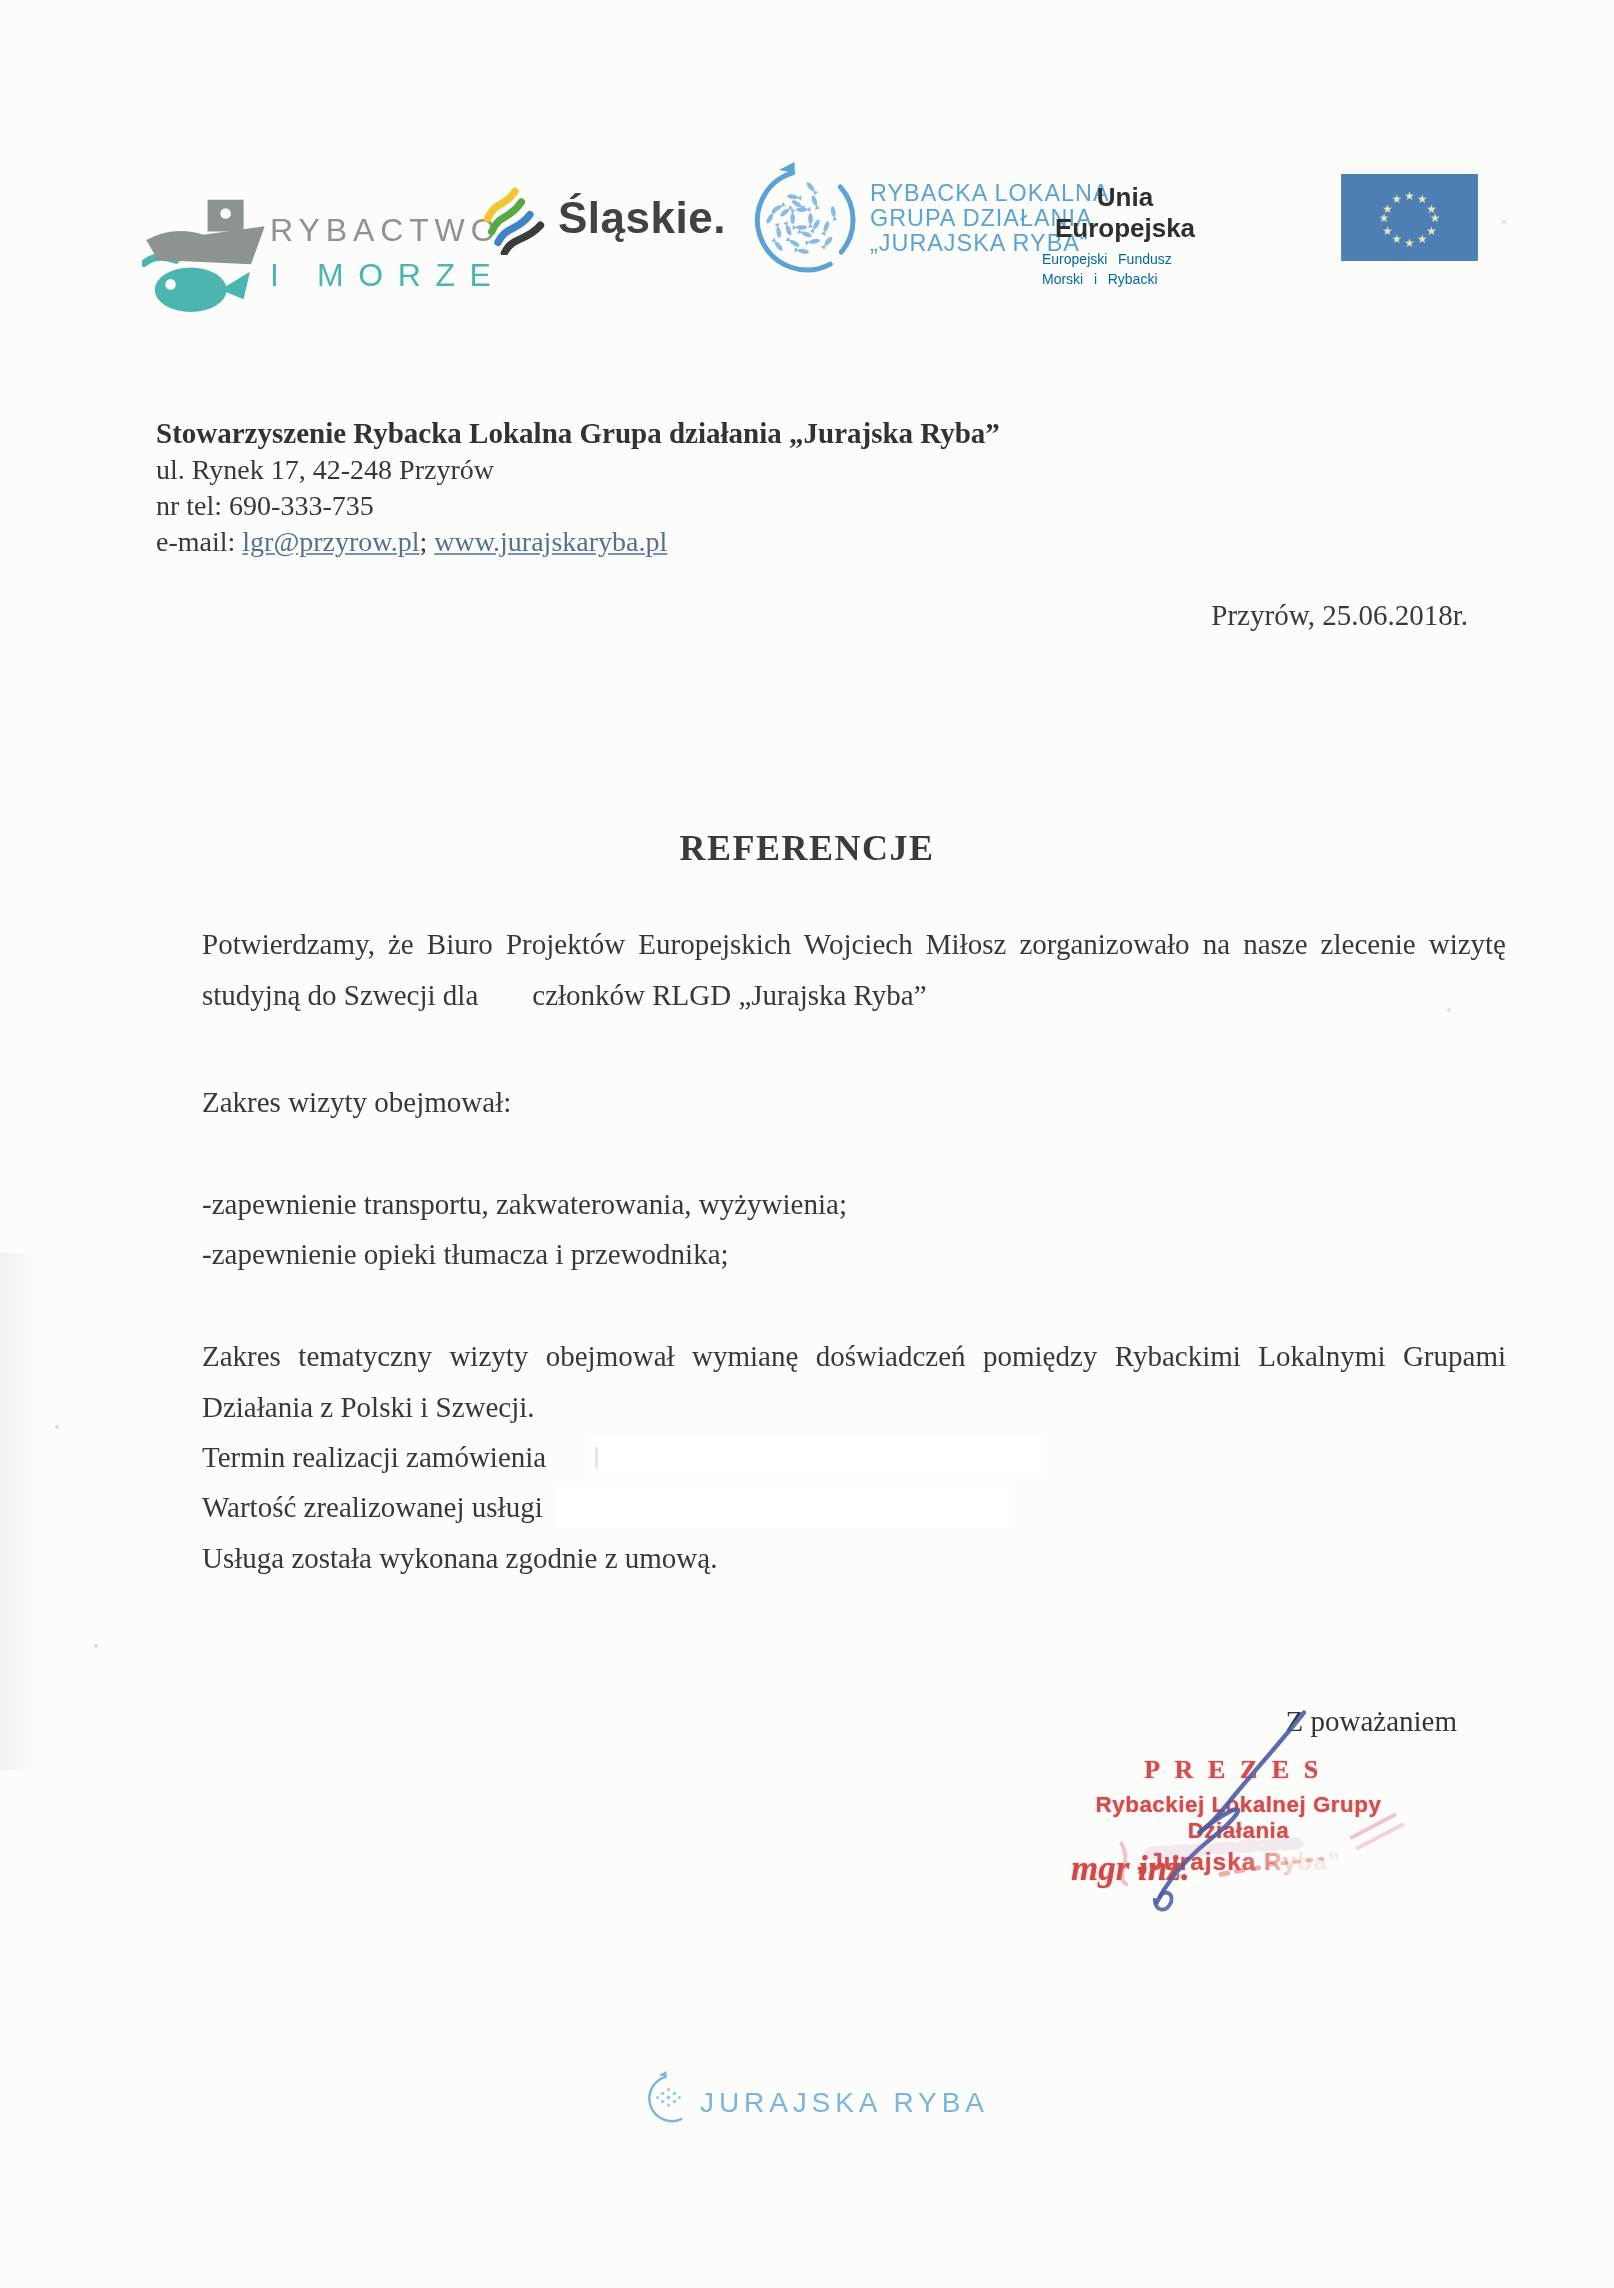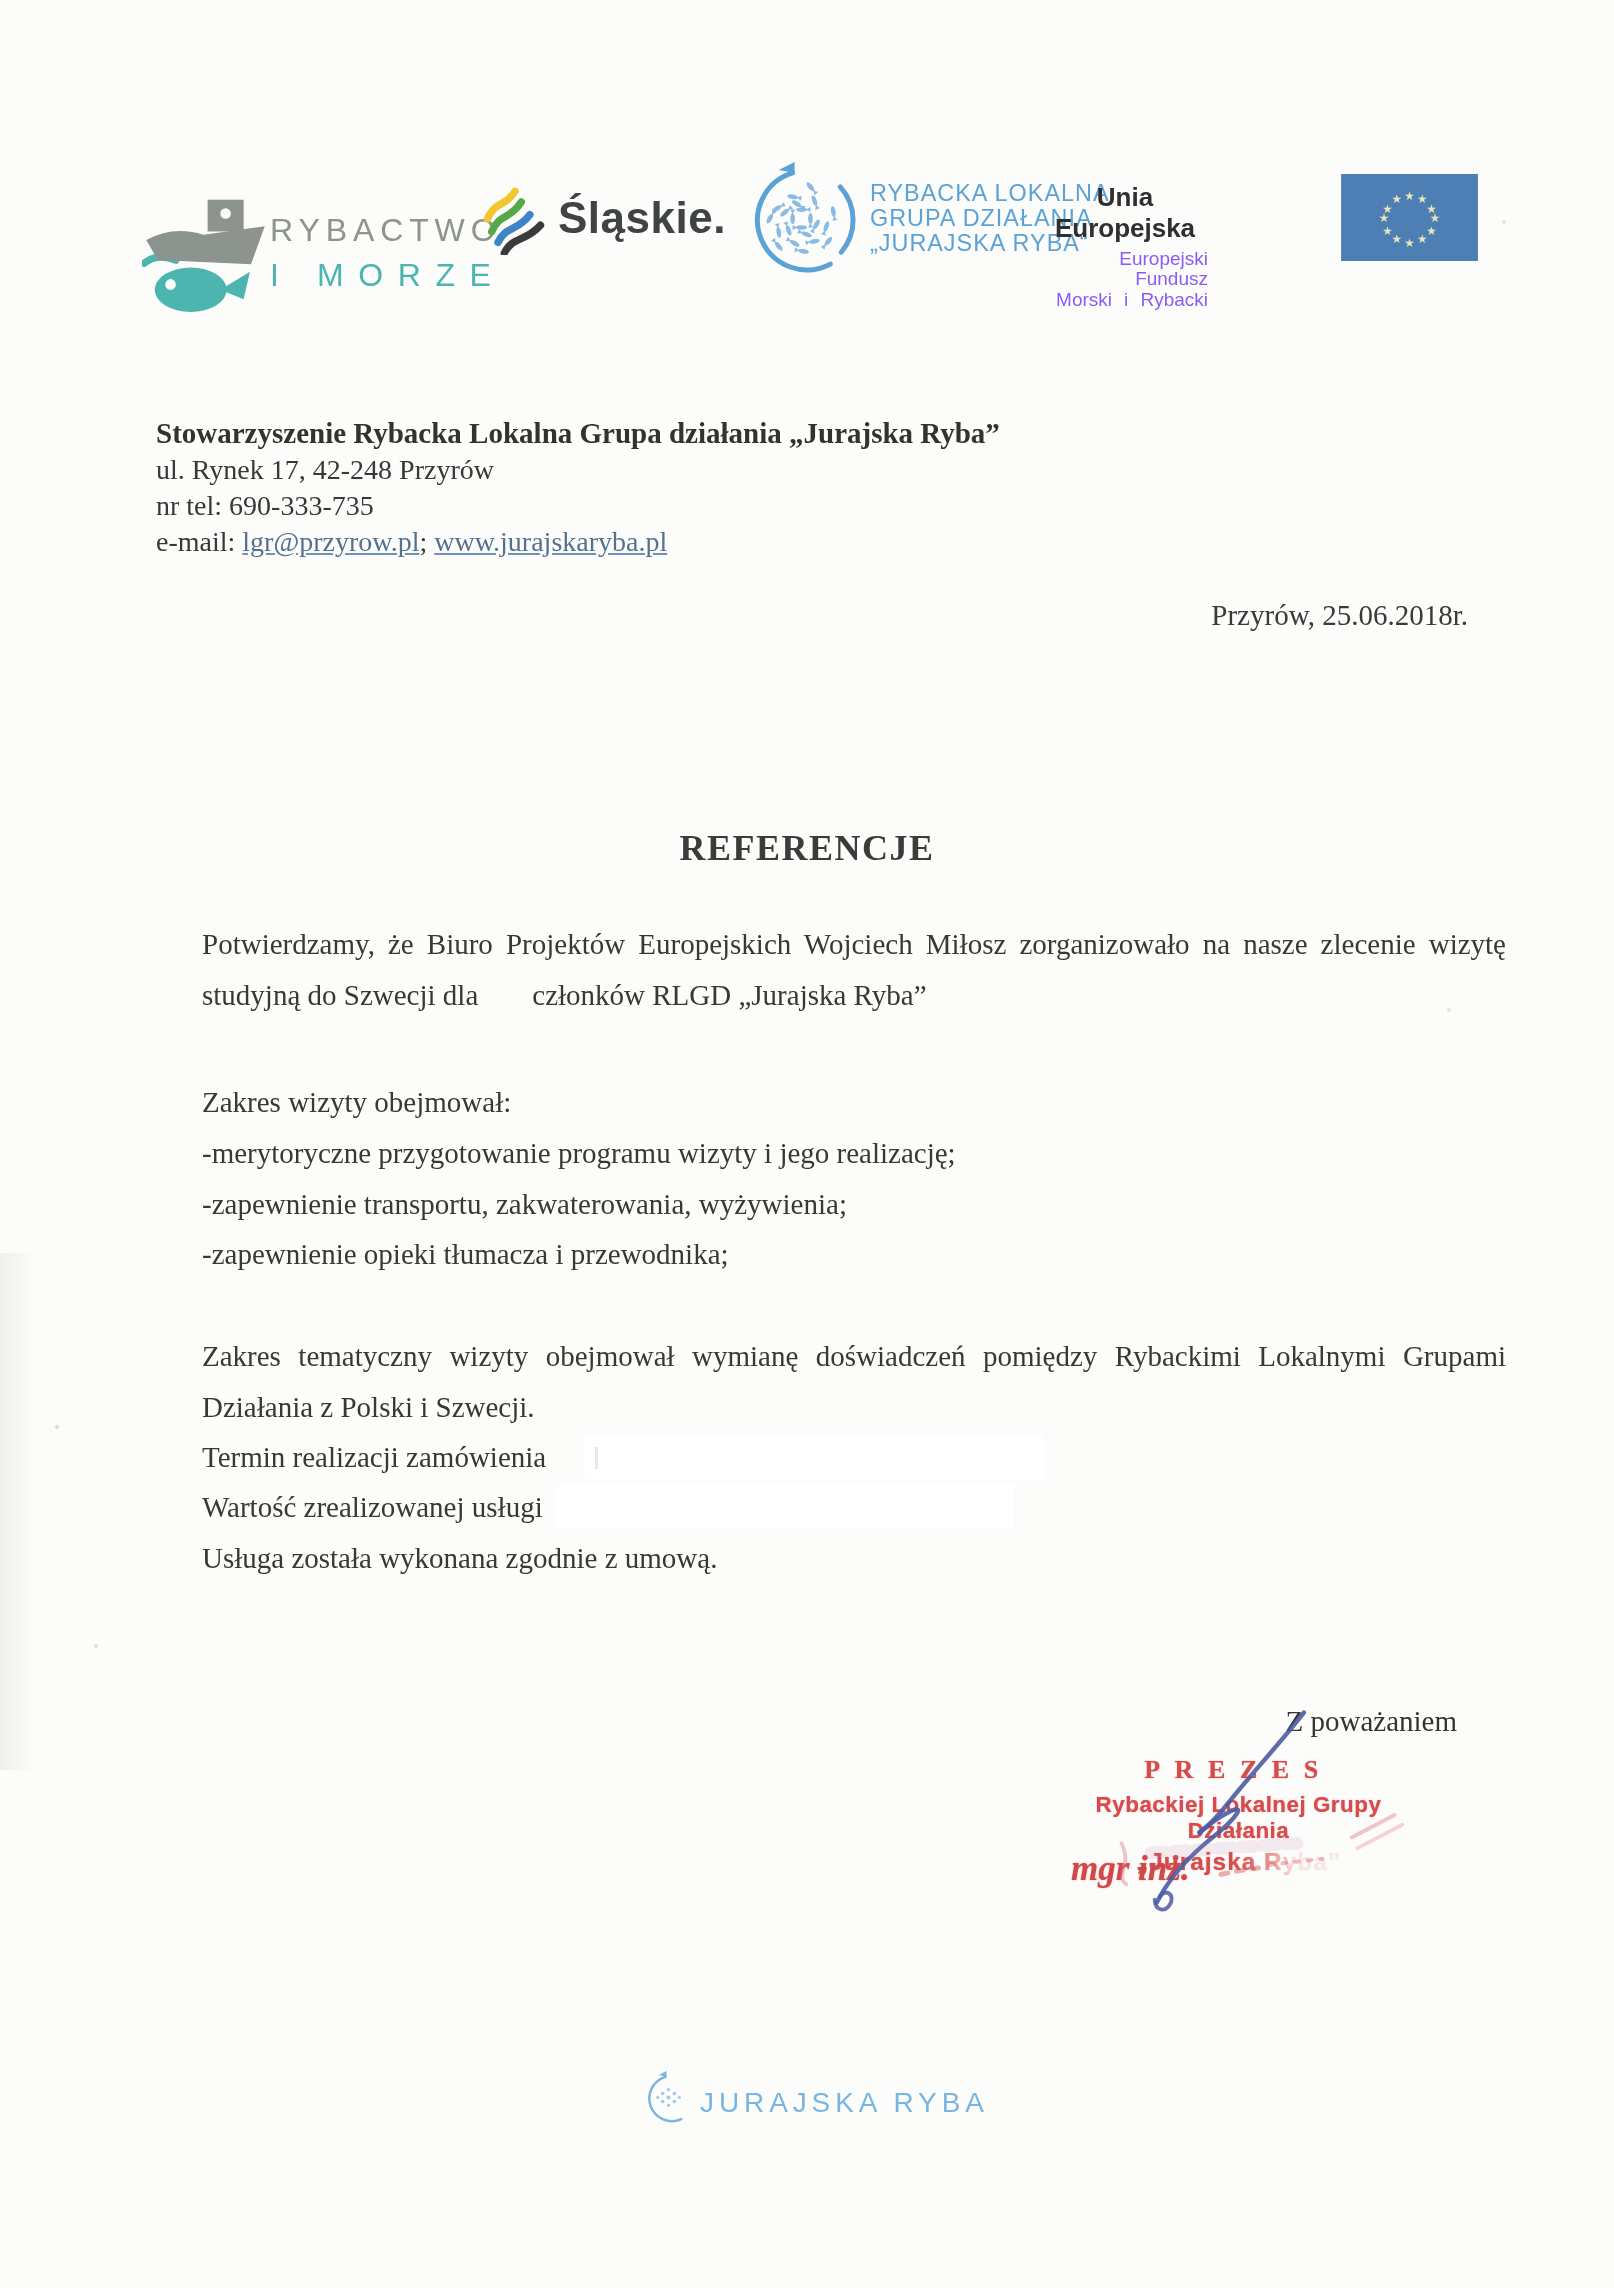--- a/index.html
+++ b/index.html
@@ -11,21 +11,21 @@
   }
   .abs { position:absolute; }
 
   
   .hdr-sans { font-family:"Liberation Sans", sans-serif; }
   .ryb-line1 { font-size:32px; letter-spacing:5.9px; color:#8d938f; }
   .ryb-line2 { font-size:32px; letter-spacing:14.6px; color:#4db5b0; margin-top:7.8px; }
   .slaskie-label { font-size:44px; font-weight:bold; color:#3f4442; letter-spacing:0.5px; }
   .rlgd-text div { font-size:23.4px; line-height:25px; color:#5ba3d6; letter-spacing:1px; }
   .eu-title { font-size:26px; font-weight:bold; color:#2e2f2e; }
-  .eu-sub { font-size:19px; color:#8b5cf6; line-height:20.5px; text-align:right; word-spacing:6.8px; }
+  .eu-sub { font-size:14px; color:#0369a1; line-height:20.5px; text-align:left; word-spacing:6.8px; }
 
   
   .sender-name { font-size:29px; font-weight:bold; color:#30342f; line-height:37px; }
   .sender-line { font-size:28px; line-height:36px; color:#363a37; }
   .doc-link { color:#54718f; text-decoration:underline; text-decoration-color:#6d93bd; cursor:pointer; }
 
   .dateline { font-size:29px; color:#383c39; }
   .doc-title { font-size:36px; font-weight:bold; letter-spacing:1.5px; color:#383d3a; text-align:center; width:100%; }
 
   
@@ -222,21 +222,20 @@
   </div>
 
   <div class="abs dateline" style="right:146px; top:599px;">Przyrów, 25.06.2018r.</div>
 
   <div class="abs doc-title" style="top:827px;">REFERENCJE</div>
 
   <div class="abs bodyline just" style="top:928px;">Potwierdzamy, że Biuro Projektów Europejskich Wojciech Miłosz zorganizowało na nasze zlecenie wizytę</div>
   <div class="abs bodyline" style="top:979px;"><span>studyjną do Szwecji dla</span><span class="gap55"></span><span>członków RLGD „Jurajska Ryba”</span></div>
 
   <div class="abs bodyline" style="top:1086px;">Zakres wizyty obejmował:</div>
-  <div class="abs bodyline" style="top:1137px;">-merytoryczne przygotowanie programu wizyty i jego realizację;</div>
   <div class="abs bodyline" style="top:1188px;">-zapewnienie transportu, zakwaterowania, wyżywienia;</div>
   <div class="abs bodyline" style="top:1238px;">-zapewnienie opieki tłumacza i przewodnika;</div>
 
   <div class="abs bodyline just" style="top:1340px;">Zakres tematyczny wizyty obejmował wymianę doświadczeń pomiędzy Rybackimi Lokalnymi Grupami</div>
   <div class="abs bodyline" style="top:1391px;">Działania z Polski i Szwecji.</div>
   <div class="abs bodyline" style="top:1441px;">Termin realizacji zamówienia</div>
   <div class="abs bodyline" style="top:1491px;">Wartość zrealizowanej usługi</div>
   <div class="abs bodyline" style="top:1542px;">Usługa została wykonana zgodnie z umową.</div>
 
   <div class="abs whiteout" style="left:585px; top:1436px; width:458px; height:43px;"></div>

